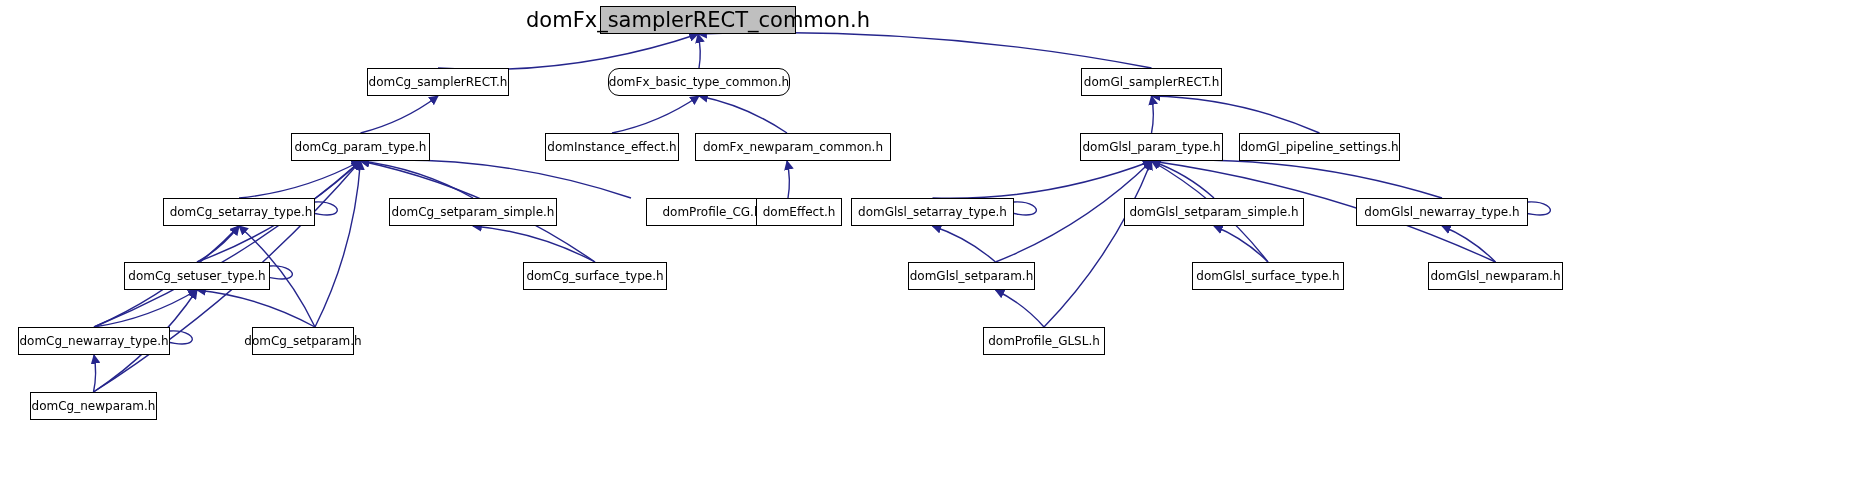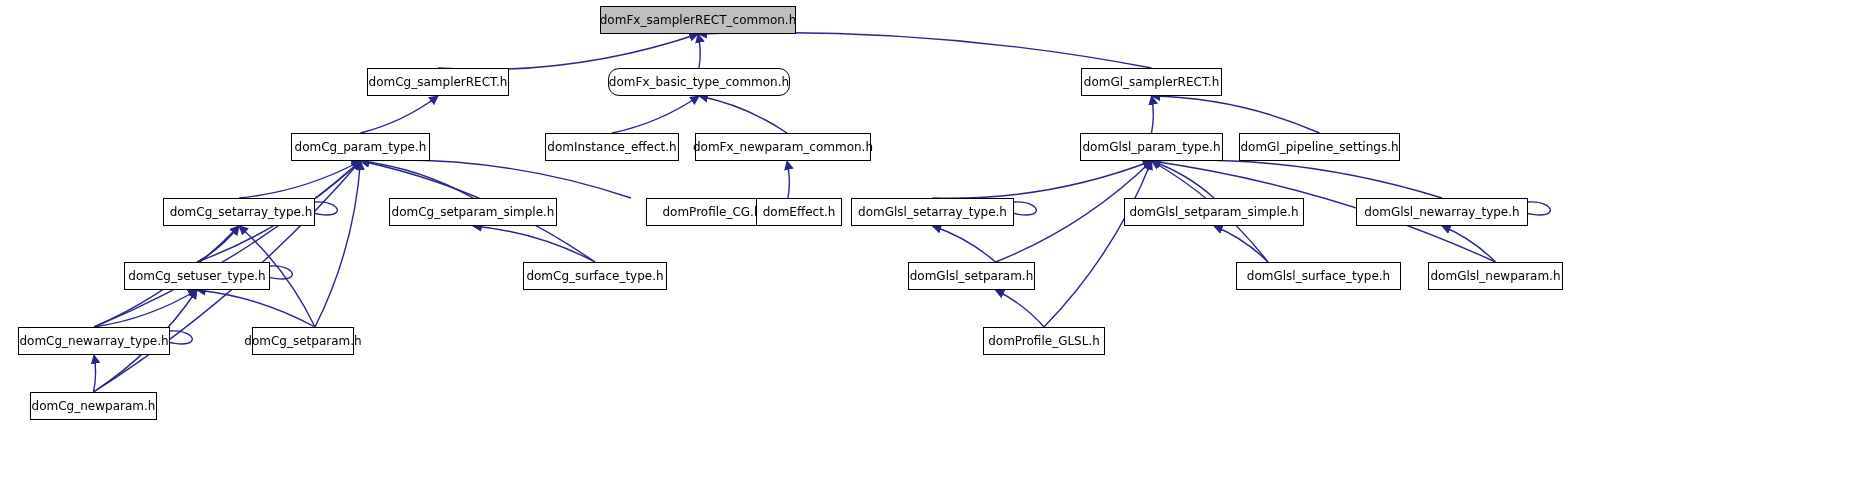--- a/index.html
+++ b/index.html
@@ -18,21 +18,21 @@
     align-items:center;
     justify-content:center;
     white-space:nowrap;
     height:28px;
     padding:0 8px;
     z-index:5;
   }
   .node.root{
     background:#bfbfbf;
     border:1px solid #000000;
-    font-size:12px;
+    font-size:21px;
   }
 </style>
 </head>
 <body>
 
 <div id="graph">
   <svg id="edges" viewBox="0 0 1871 504" xmlns="http://www.w3.org/2000/svg">
     <defs>
       <marker id="arrow" viewBox="0 0 10 10" refX="9" refY="5" markerWidth="7" markerHeight="7" orient="auto-start-reverse">
         <path d="M 0 0 L 10 5 L 0 10 z" fill="#25258c"></path>
@@ -83,33 +83,33 @@
         <path d="M 687 202 C 721 200, 721 232, 653 202" fill="none" stroke="#25258c" stroke-width="1.4" marker-end="url(#arrow)"></path>
       </g>
   </svg>
   <div id="node-layer">
       <div class="node root" style="left: 600px; top: 6px; width: 196px;">domFx_samplerRECT_common.h</div>
       <div class="node" style="left: 367px; top: 68px; width: 142px;">domCg_samplerRECT.h</div>
       <div class="node" style="left: 608px; top: 68px; width: 182px; border-radius: 11px;">domFx_basic_type_common.h</div>
       <div class="node" style="left: 1081px; top: 68px; width: 141px;">domGl_samplerRECT.h</div>
       <div class="node" style="left: 291px; top: 133px; width: 139px;">domCg_param_type.h</div>
       <div class="node" style="left: 545px; top: 133px; width: 134px;">domInstance_effect.h</div>
-      <div class="node" style="left: 695px; top: 133px; width: 176px;">domFx_newparam_common.h</div>
+      <div class="node" style="left: 695px; top: 133px; width: 196px;">domFx_newparam_common.h</div>
       <div class="node" style="left: 1080px; top: 133px; width: 143px;">domGlsl_param_type.h</div>
       <div class="node" style="left: 1239px; top: 133px; width: 161px;">domGl_pipeline_settings.h</div>
       <div class="node" style="left: 163px; top: 198px; width: 152px; padding-left: 12px;">domCg_setarray_type.h</div>
       <div class="node" style="left: 389px; top: 198px; width: 168px;">domCg_setparam_simple.h</div>
       <div class="node" style="left: 598px; top: 198px; width: 132px; margin-left: 48px;">domProfile_CG.h</div>
       <div class="node" style="left: 745px; top: 198px; width: 86px; margin-left: 11px;">domEffect.h</div>
       <div class="node" style="left: 851px; top: 198px; width: 163px;">domGlsl_setarray_type.h</div>
       <div class="node" style="left: 1124px; top: 198px; width: 180px;">domGlsl_setparam_simple.h</div>
       <div class="node" style="left: 1356px; top: 198px; width: 172px;">domGlsl_newarray_type.h</div>
       <div class="node" style="left: 124px; top: 262px; width: 146px;">domCg_setuser_type.h</div>
       <div class="node" style="left: 523px; top: 262px; width: 144px;">domCg_surface_type.h</div>
       <div class="node" style="left: 908px; top: 262px; width: 127px; padding-left: 8px;">domGlsl_setparam.h</div>
-      <div class="node" style="left: 1192px; top: 262px; width: 165px; margin-left: 44px;">domGlsl_surface_type.h</div>
+      <div class="node" style="left: 1192px; top: 262px; width: 152px;">domGlsl_surface_type.h</div>
       <div class="node" style="left: 1428px; top: 262px; width: 135px;">domGlsl_newparam.h</div>
       <div class="node" style="left: 18px; top: 327px; width: 152px;">domCg_newarray_type.h</div>
       <div class="node" style="left: 252px; top: 327px; width: 102px;">domCg_setparam.h</div>
       <div class="node" style="left: 983px; top: 327px; width: 122px;">domProfile_GLSL.h</div>
       <div class="node" style="left: 30px; top: 392px; width: 127px;">domCg_newparam.h</div>
     </div>
 </div>
 
 </body></html>

